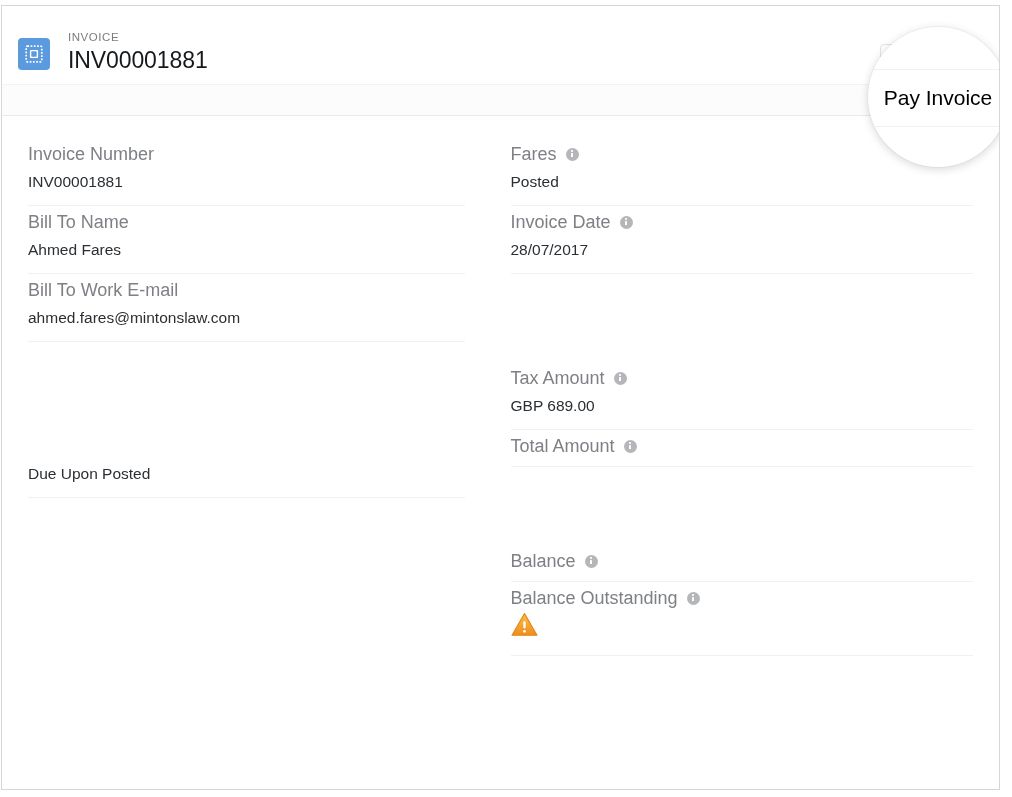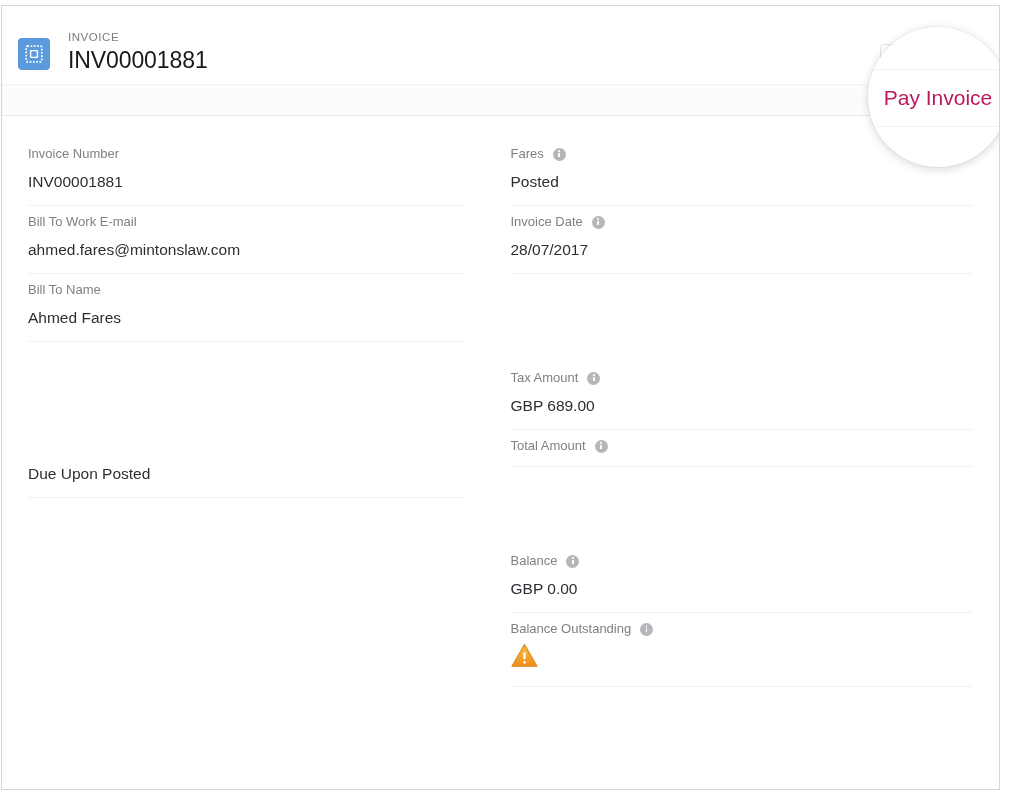--- a/index.html
+++ b/index.html
@@ -124,21 +124,21 @@
     box-sizing: border-box;
   }
   .field.blank { border-bottom: none; }
 
   .field-label-row {
     display: flex;
     align-items: center;
     height: 16px;
   }
   .field-label {
-    font-size: 13px;
+    font-size: 18px;
     color: #7e8085;
     line-height: 16px;
     white-space: nowrap;
   }
   .info-icon {
     width: 13px;
     height: 13px;
     border-radius: 50%;
     background: #b5b6b9;
     margin-left: 9px;
@@ -205,21 +205,21 @@
   }
   .lens-line.top { top: 42px; }
   .lens-line.bottom { top: 99px; }
   .lens-label {
     position: absolute;
     left: 0;
     right: 0;
     top: 58px;
     text-align: center;
     font-size: 21px;
-    color: #be185d;
+    color: #000000;
     line-height: 26px;
     white-space: nowrap;
     cursor: pointer;
   }
 </style>
 </head>
 <body>
 
 <div class="page-frame">
 
@@ -254,32 +254,32 @@
 
       <div class="field">
         <div class="field-label-row">
           <span class="field-label">Invoice Number</span>
         </div>
         <div class="field-value">INV00001881</div>
       </div>
 
       <div class="field">
         <div class="field-label-row">
+          <span class="field-label">Bill To Name</span>
+        </div>
+        <div class="field-value">Ahmed Fares</div>
+      </div>
+
+      <div class="field">
+        <div class="field-label-row">
           <span class="field-label">Bill To Work E-mail</span>
         </div>
         <div class="field-value">ahmed.fares@mintonslaw.com</div>
       </div>
 
-      <div class="field">
-        <div class="field-label-row">
-          <span class="field-label">Bill To Name</span>
-        </div>
-        <div class="field-value">Ahmed Fares</div>
-      </div>
-
       <div class="field blank spacer-104"></div>
 
       <div class="field">
         <div class="field-value">Due Upon Posted</div>
       </div>
 
     </div>
 
     <div class="detail-col right">
 
@@ -316,21 +316,20 @@
         </div>
       </div>
 
       <div class="field blank spacer-78"></div>
 
       <div class="field">
         <div class="field-label-row">
           <span class="field-label">Balance</span>
           <span class="info-icon"></span>
         </div>
-        <div class="field-value">GBP 0.00</div>
       </div>
 
       <div class="field">
         <div class="field-label-row">
           <span class="field-label">Balance Outstanding</span>
           <span class="info-icon"></span>
         </div>
         <div class="field-value warn-value">
           <span class="warn-triangle">
             <svg width="27" height="25" viewBox="0 0 27 25" aria-hidden="true">

